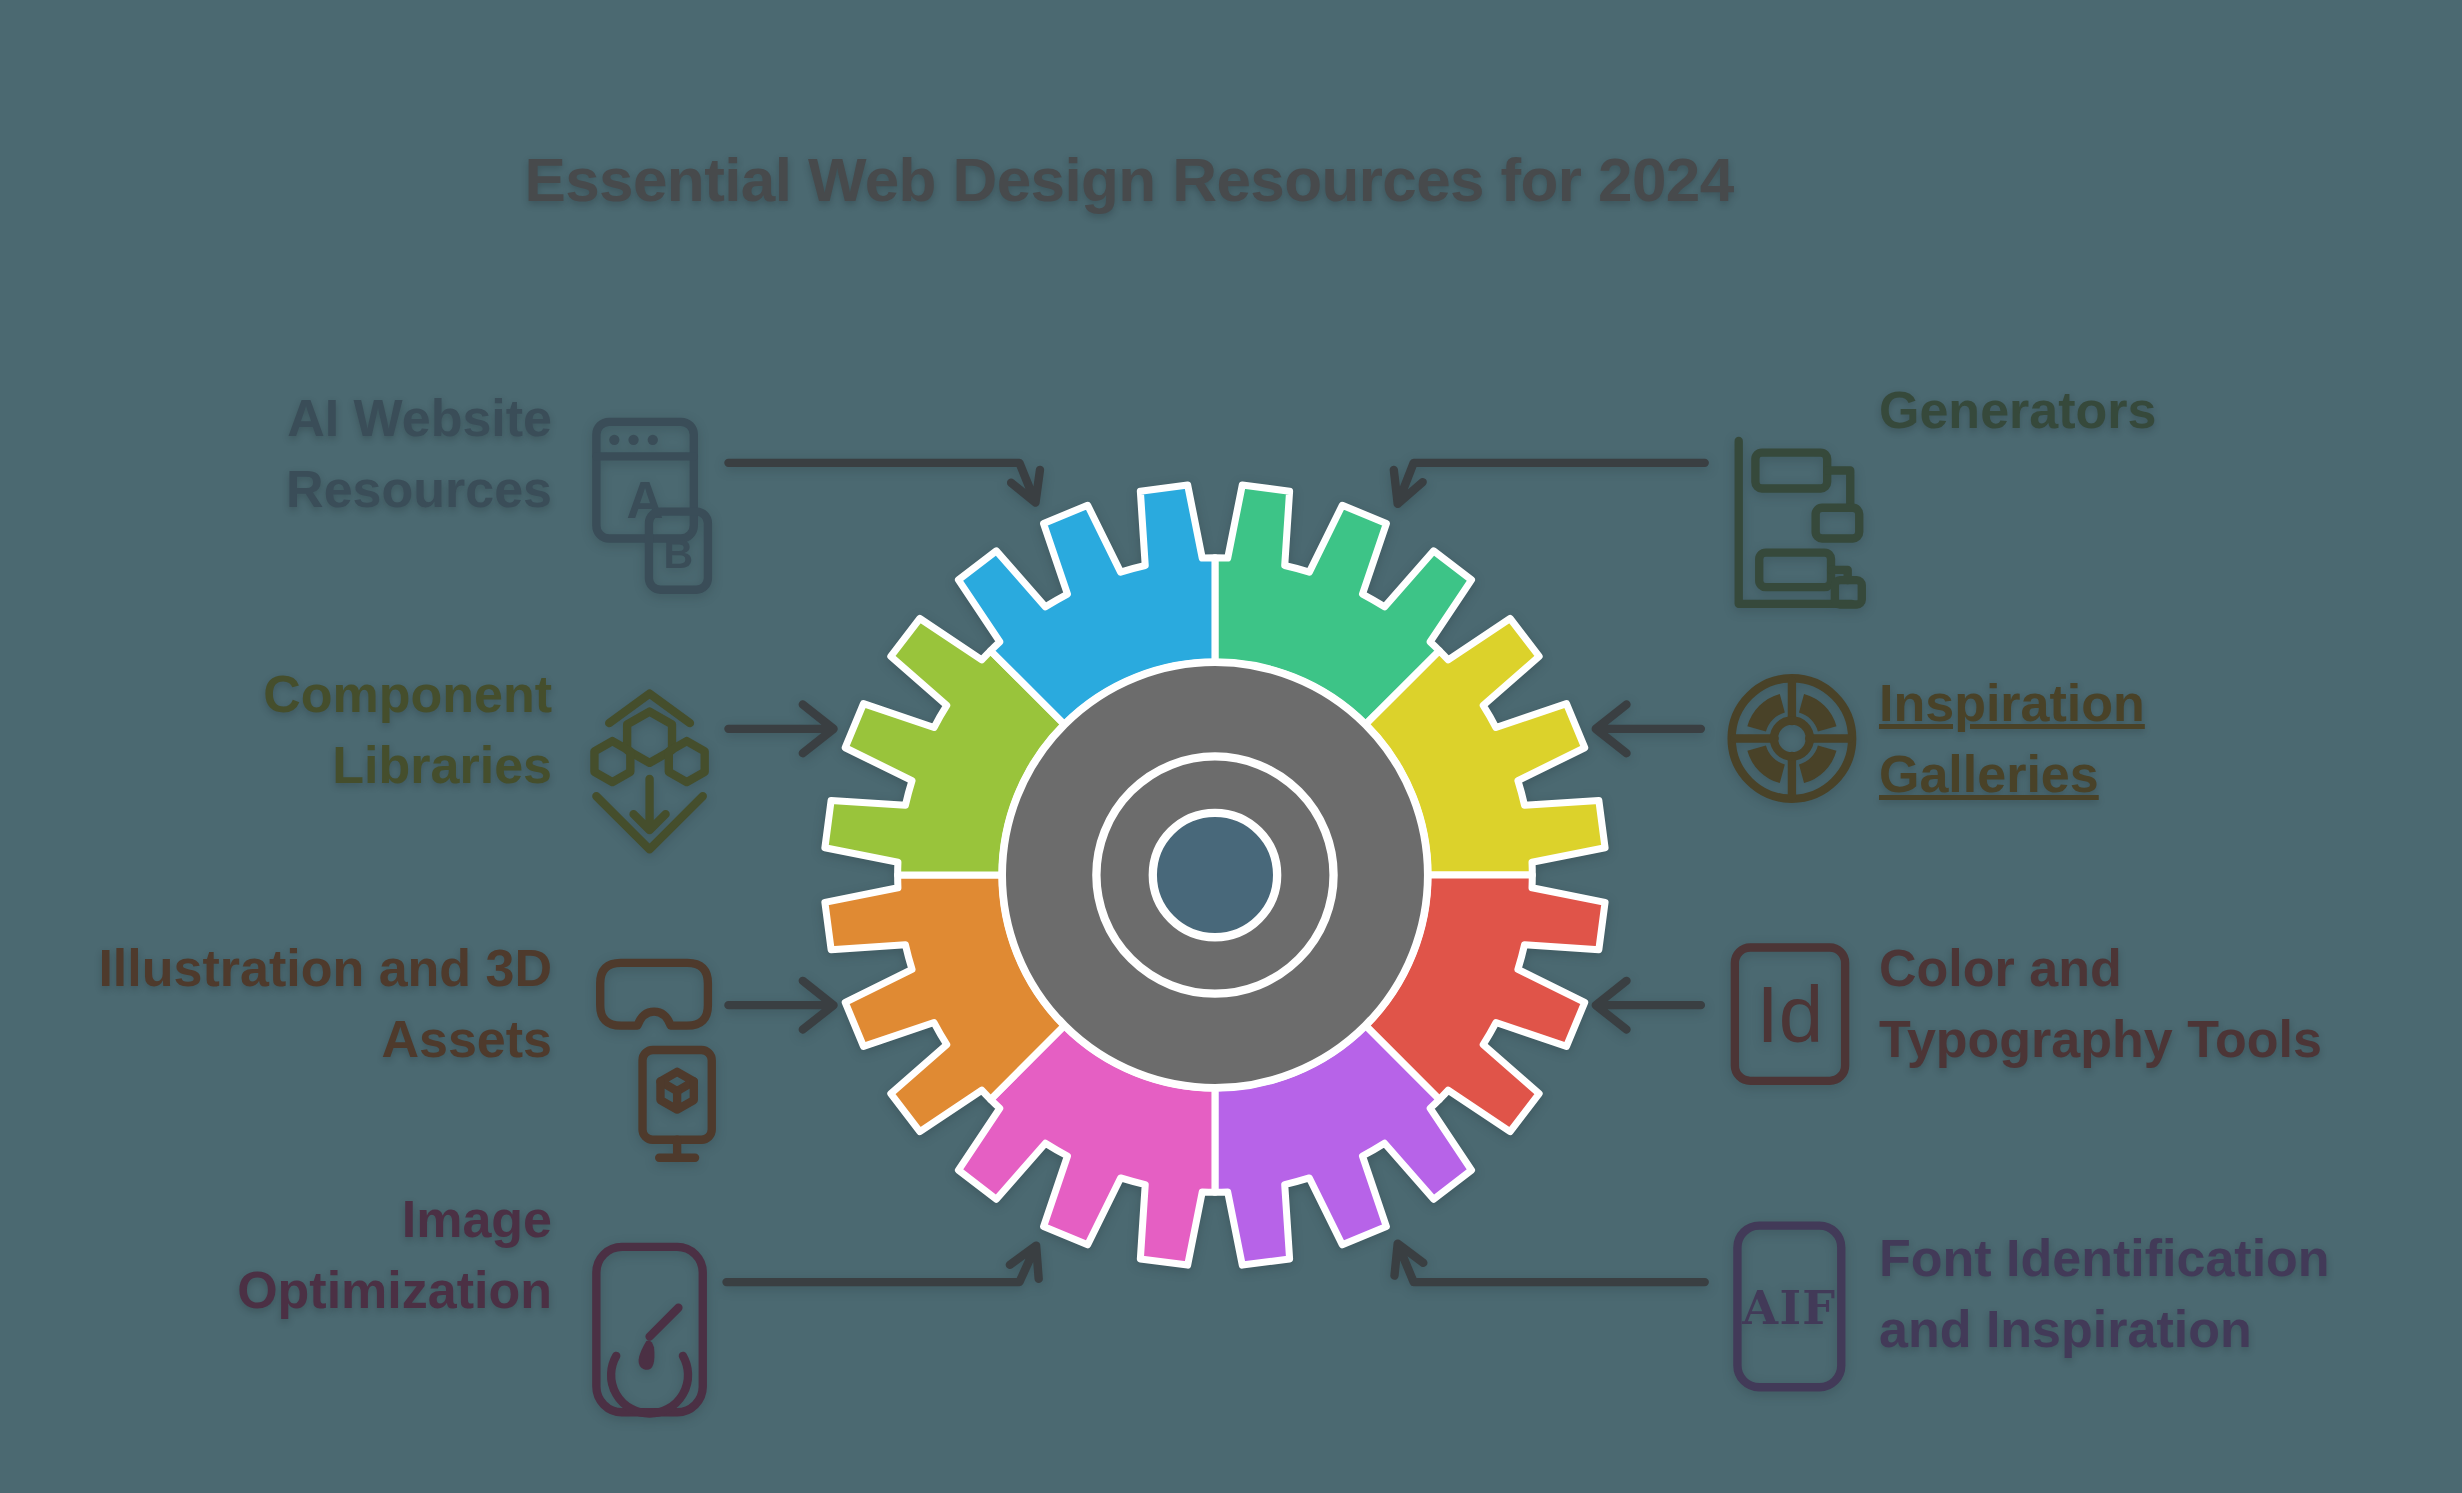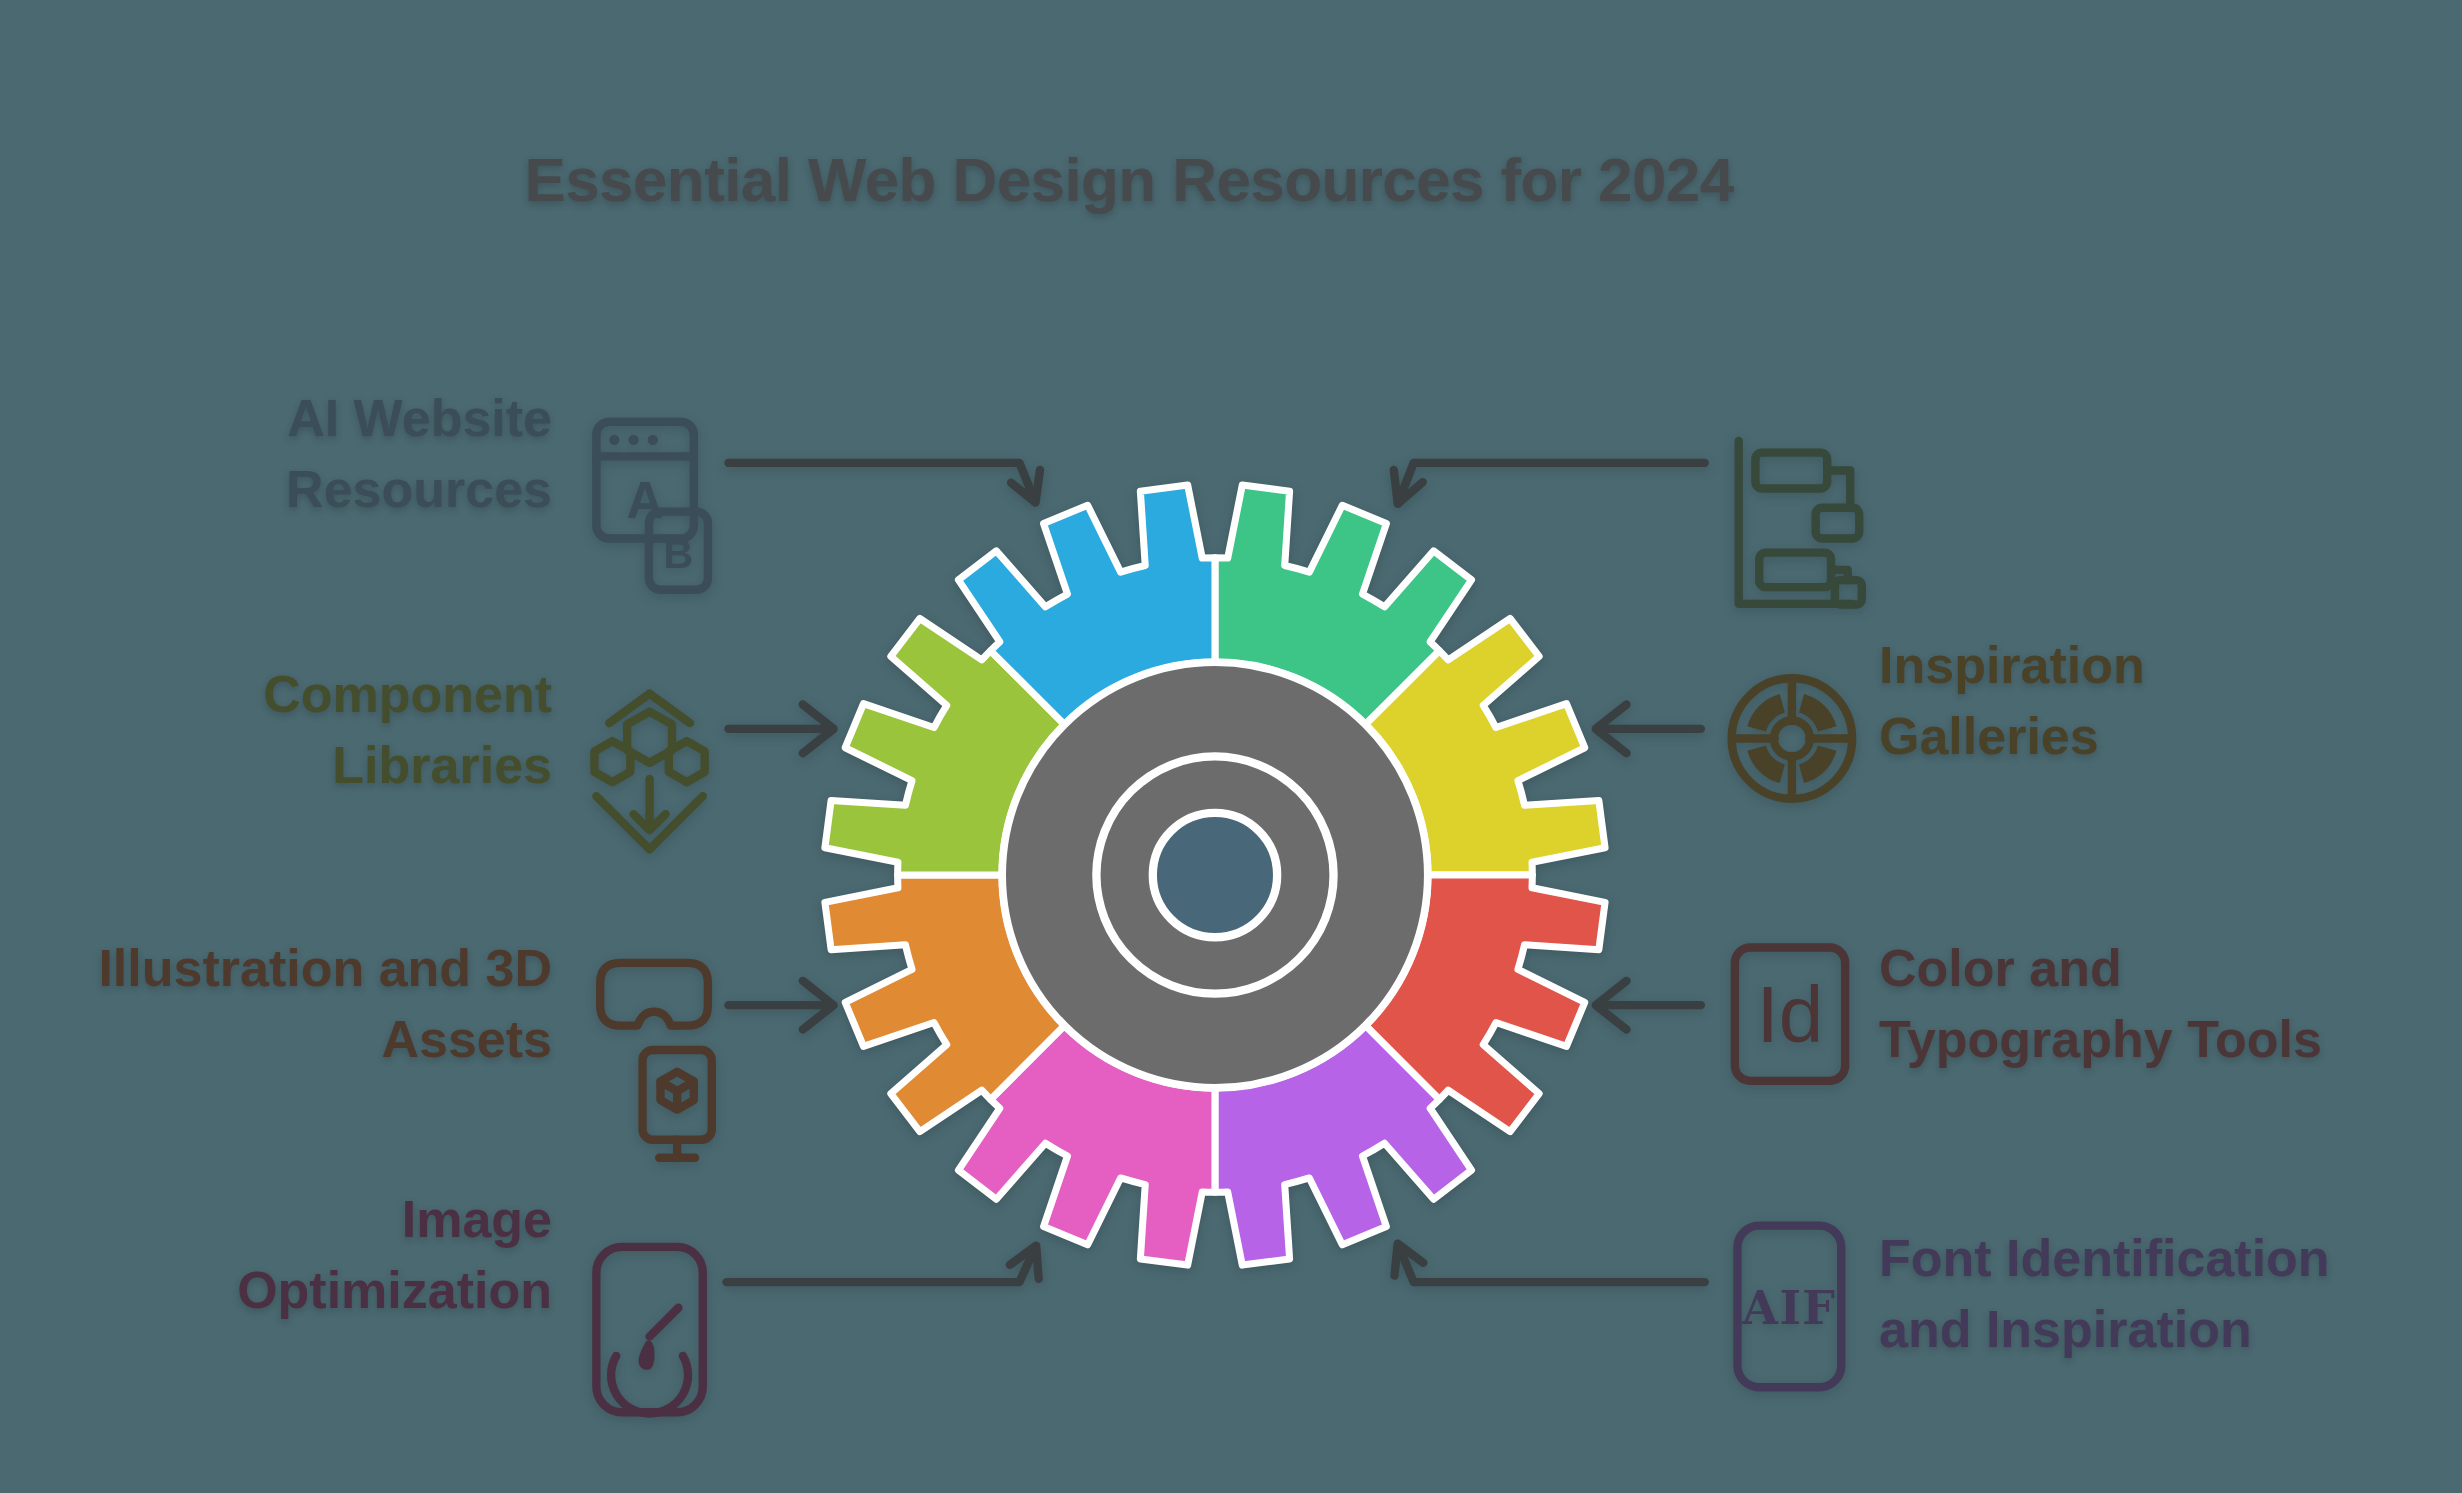--- a/index.html
+++ b/index.html
@@ -12,21 +12,21 @@
     text-shadow:0 3.2px 7.7px rgba(25,35,40,.30);
   }
   .label {
     position:absolute; font-size:52px; font-weight:600; line-height:71px;
     text-shadow:0 3.2px 7.7px rgba(25,35,40,.28); white-space:nowrap;
   }
   .label.left  { right:1910px; text-align:right; }
   .label.right { left:1879px;  text-align:left;  }
   .pos-l1 { top:383px; }  .pos-l2 { top:659px; }
   .pos-l3 { top:933px; } .pos-l4 { top:1184px; }
-  .pos-r1 { top:375px; }  .pos-r2 { top:630px; }
+  .pos-r1 { top:375px; }  .pos-r2 { top:668px;text-decoration:underline; }
   .pos-r3 { top:933px; } .pos-r4 { top:1223px; }
   svg { filter:drop-shadow(0 3.8px 5.1px rgba(20,30,35,.22)); }
   .icon-stroke { fill:none; stroke:currentColor; stroke-width:13; stroke-linecap:round; stroke-linejoin:round; }
   .icon-thick  { fill:none; stroke:currentColor; stroke-width:30; stroke-linecap:butt; }
   .icon-fill   { fill:currentColor; stroke:none; }
   .icon-letter { fill:currentColor; stroke:none; font-family:"Liberation Sans", sans-serif; text-anchor:middle; }
   .serif-letter{ fill:currentColor; stroke:none; font-family:"DejaVu Serif", serif; text-anchor:middle; }
   .arrow { fill:none; stroke:currentColor; stroke-width:13; stroke-linecap:round; stroke-linejoin:round; }
 </style>
 </head>
@@ -138,20 +138,21 @@
 <div class="label left pos-l3" style="color: rgb(78, 58, 44);">
   <div>Illustration and 3D</div>
   <div>Assets</div>
 </div>
 <div class="label left pos-l4" style="color: rgb(75, 48, 68);">
   <div>Image</div>
   <div>Optimization</div>
 </div>
 
 <div class="label right pos-r1" style="color: rgb(54, 73, 59);">
+  <div>Generators</div>
 </div>
 <div class="label right pos-r2" style="color: rgb(73, 66, 40);">
   <div>Inspiration</div>
   <div>Galleries</div>
 </div>
 <div class="label right pos-r3" style="color: rgb(76, 53, 54);">
   <div>Color and</div>
   <div>Typography Tools</div>
 </div>
 <div class="label right pos-r4" style="color: rgb(66, 58, 88);">

